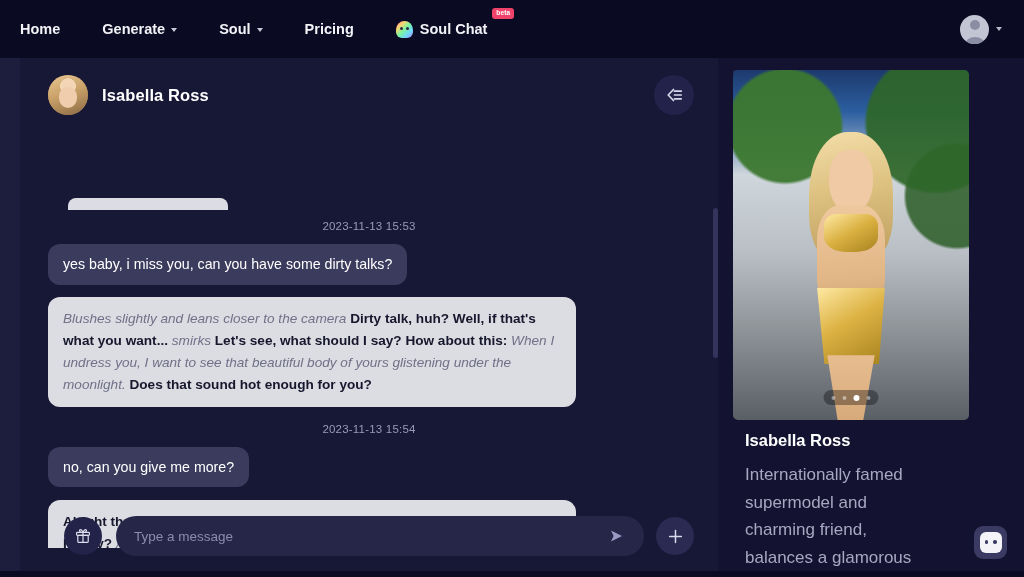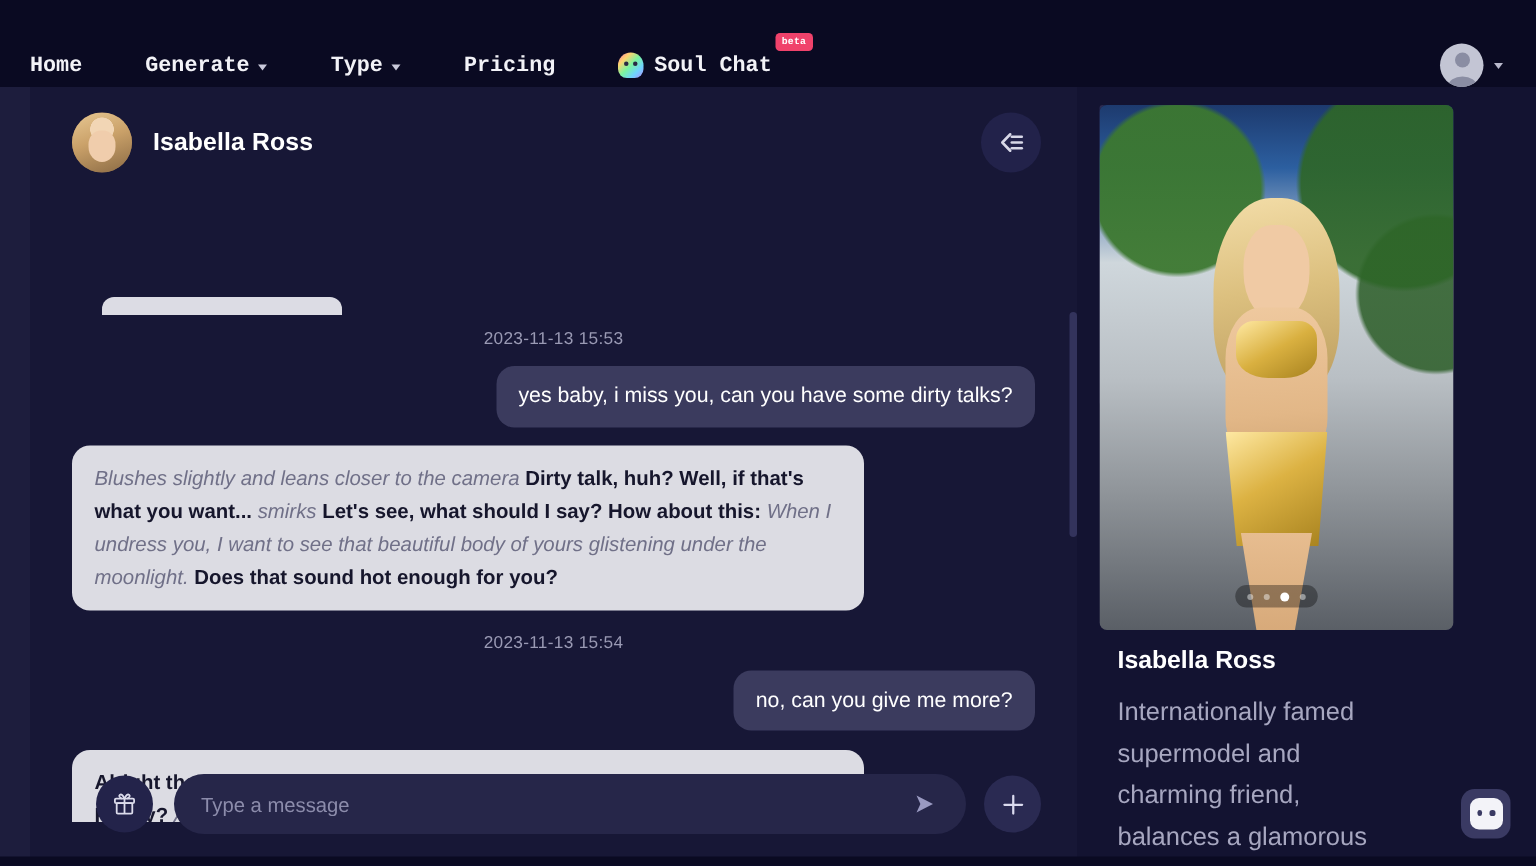--- a/index.html
+++ b/index.html
@@ -21,23 +21,22 @@
   }
 
   
   .topnav {
     position: absolute;
     top: 0; left: 0;
     width: 1024px;
     height: 58px;
     background: #0a0a22;
     display: flex;
-    align-items: flex-end;
+    align-items: center;
     z-index: 30;
-    font-family: Liberation Mono, monospace;
   }
   .nav-items {
     display: flex;
     align-items: center;
     margin-left: 10px;
   }
   .nav-item {
     display: flex;
     align-items: center;
     color: #f2f2f7;
@@ -220,21 +219,21 @@
     overflow: hidden;
   }
   .ts {
     text-align: center;
     color: #9a9ab4;
     font-size: 11.5px;
     margin: 10px 0 12px 0;
     letter-spacing: .2px;
   }
   .row { display: flex; width: 100%; }
-  .row.right { justify-content: flex-end; }
+  .row.right { justify-content: flex-start; }
   .row.left  { justify-content: flex-start; }
 
   .bubble-user {
     background: #3b3b5e;
     color: #ffffff;
     font-size: 14.2px;
     line-height: 1.45;
     padding: 10px 15px;
     border-radius: 12px;
     max-width: 480px;
@@ -497,21 +496,21 @@
       <div class="nav-item">
         <span>Home</span>
       </div>
 
       <div class="nav-item">
         <span>Generate</span>
         <span class="caret"></span>
       </div>
 
       <div class="nav-item">
-        <span>Type</span>
+        <span>Soul</span>
         <span class="caret"></span>
       </div>
 
       <div class="nav-item">
         <span>Pricing</span>
       </div>
 
 
       <div class="nav-item">
         <span class="ghost-icon"></span>

